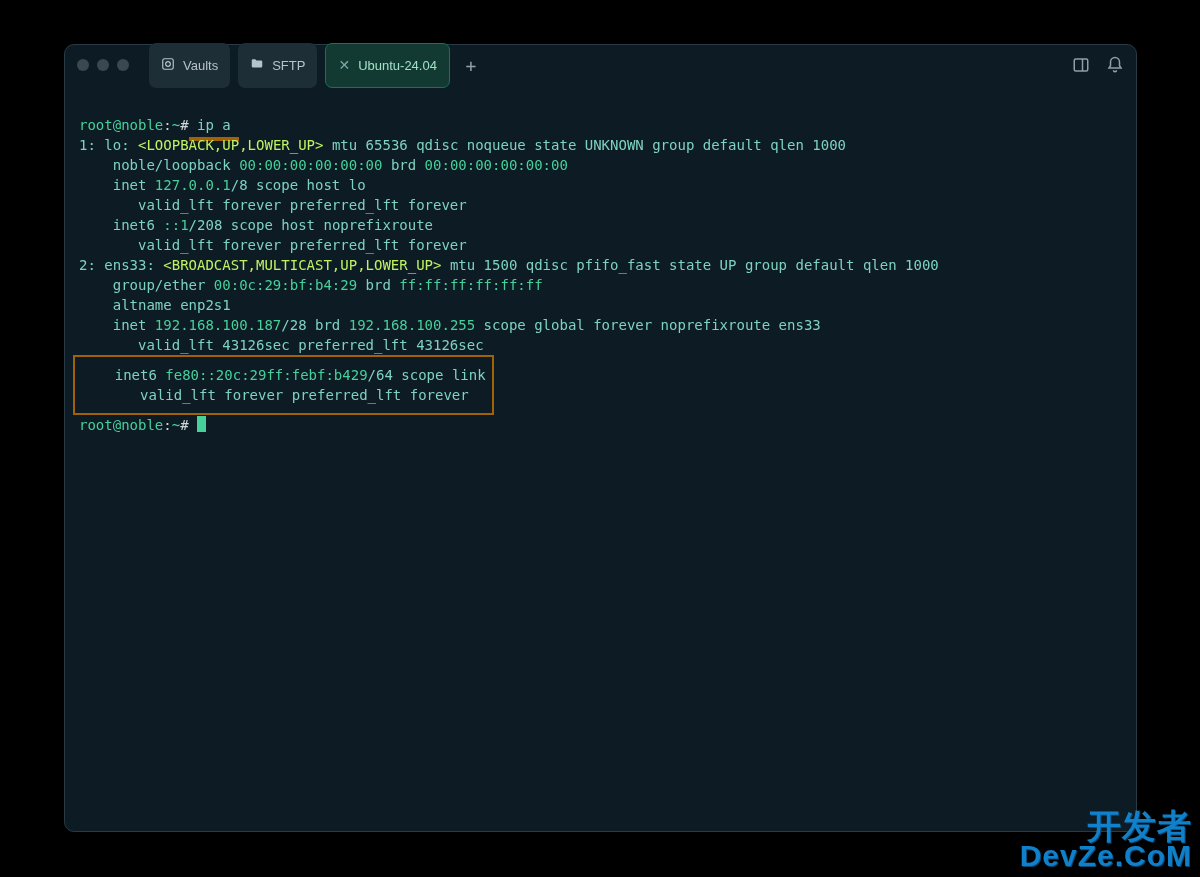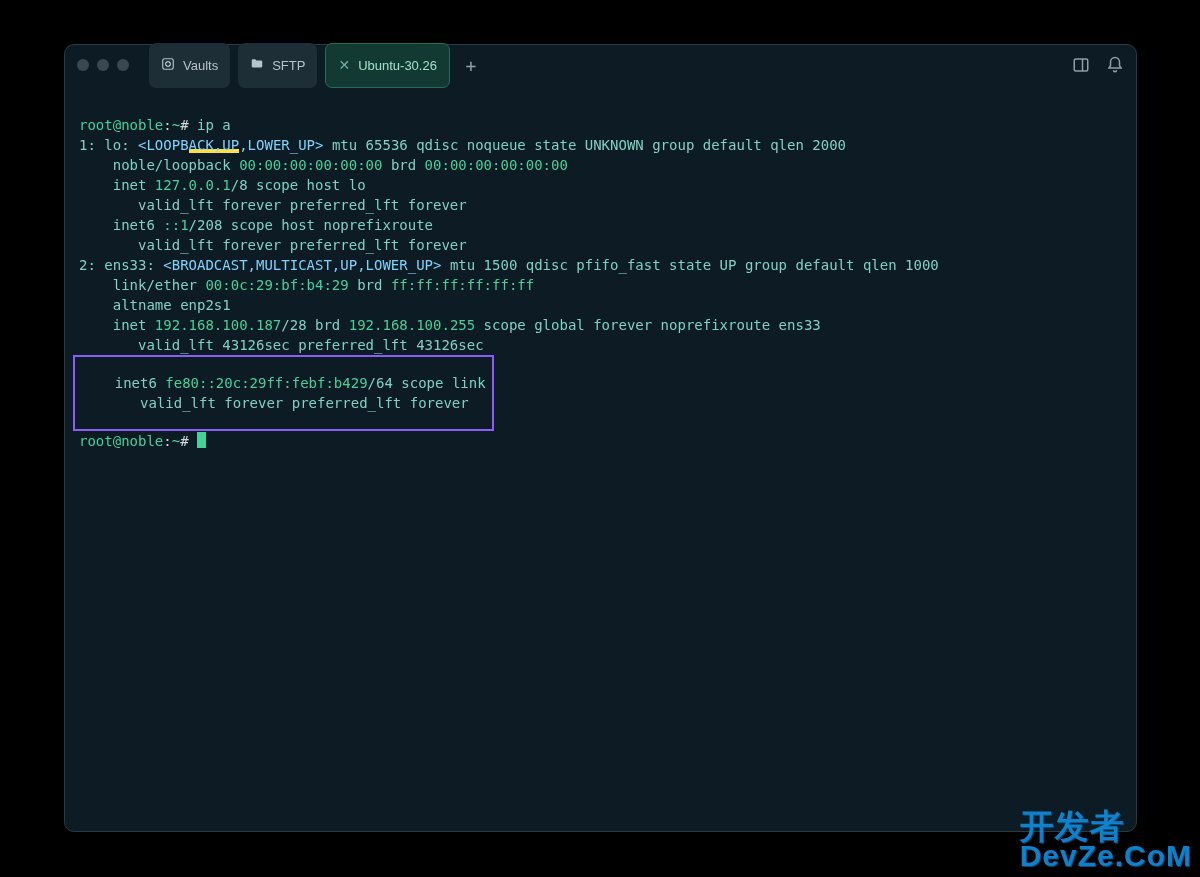--- a/index.html
+++ b/index.html
@@ -63,41 +63,41 @@
     font-size: 14px;
     line-height: 20px;
     white-space: pre;
     color: #cfd8da;
     overflow: hidden;
     position: relative;
   }
   .g  { color: #46d19a; }   
   .c  { color: #7dd3c0; }   
   .w  { color: #cfd8da; }   
-  .m  { color: #7dd3fc; }   
+  .m  { color: #bef264; }   
   .underline-cmd {
-    border-bottom: 4px solid #fde047;
-    padding-bottom: 16px;
+    border-bottom: 4px solid #a16207;
+    padding-bottom: 4px;
   }
   .box {
-    border: 2px solid #8b5cf6;
+    border: 2px solid #a16207;
     display: inline-block;
-    padding: 16px 6px;
+    padding: 8px 6px;
     margin-left: -6px;
   }
   .cursor {
     display:inline-block; width:9px; height:16px;
     background:#46d19a; vertical-align: -2px;
   }
   .watermark {
     position:absolute; right:8px; bottom:6px;
     font-family: Arial, sans-serif; font-weight:700;
     color:#1187d6; text-shadow: 1px 1px 0 #0a4d78;
     font-size: 34px; line-height: 30px; letter-spacing:1px;
-    text-align:left; opacity:.95;
+    text-align:right; opacity:.95;
   }
   .watermark .l2 { font-size: 30px; }
 </style>
 </head>
 <body>
 
 <div class="window">
   <div class="titlebar">
     <div class="traffic">
       <div class="tl"></div>
@@ -117,21 +117,21 @@
       <div class="pill">
         <span>
           <svg width="14" height="14" viewBox="0 0 24 24" fill="#b6c3c9">
               <path d="M3 6a2 2 0 012-2h4l2 2h8a2 2 0 012 2v8a2 2 0 01-2 2H5a2 2 0 01-2-2V6z"></path>
             </svg>
         </span>
         <span>SFTP</span>
       </div>
       <div class="pill active">
         <span class="x">✕</span>
-        <span>Ubuntu-30.26</span>
+        <span>Ubuntu-24.04</span>
       </div>
       <div class="plus">+</div>
     </div>
     <div class="right-icons">
       <div class="ic">
         <svg width="18" height="18" viewBox="0 0 24 24" fill="none" stroke="#8fa0a8" stroke-width="2">
             <rect x="3" y="4" width="18" height="16" rx="2"></rect>
             <line x1="14" y1="4" x2="14" y2="20"></line>
           </svg>
       </div>
@@ -139,28 +139,28 @@
         <svg width="18" height="18" viewBox="0 0 24 24" fill="none" stroke="#8fa0a8" stroke-width="2">
             <path d="M6 8a6 6 0 0112 0v5l2 3H4l2-3V8z"></path>
             <path d="M10 19a2 2 0 004 0"></path>
           </svg>
       </div>
     </div>
   </div>
 
   <div class="term">
 <span class="g">root@noble</span><span class="w">:</span><span class="g">~</span><span class="w">#</span><span class="c underline-cmd"> <span>ip a</span> </span>
-<span class="c">1: lo: </span><span class="m">&lt;LOOPBACK,UP,LOWER_UP&gt;</span><span class="c"> mtu 65536 qdisc noqueue state UNKNOWN group default qlen 2000</span>
+<span class="c">1: lo: </span><span class="m">&lt;LOOPBACK,UP,LOWER_UP&gt;</span><span class="c"> mtu 65536 qdisc noqueue state UNKNOWN group default qlen 1000</span>
 <span class="c">    noble/loopback </span><span class="g">00:00:00:00:00:00</span><span class="c"> brd </span><span class="g">00:00:00:00:00:00</span>
 <span class="c">    inet </span><span class="g">127.0.0.1</span><span class="c">/8 scope host lo</span>
 <span class="c">       valid_lft forever preferred_lft forever</span>
 <span class="c">    inet6 </span><span class="g">::1</span><span class="c">/208 scope host noprefixroute</span>
 <span class="c">       valid_lft forever preferred_lft forever</span>
 <span class="c">2: ens33: </span><span class="m">&lt;BROADCAST,MULTICAST,UP,LOWER_UP&gt;</span><span class="c"> mtu 1500 qdisc pfifo_fast state UP group default qlen 1000</span>
-<span class="c">    link/ether </span><span class="g">00:0c:29:bf:b4:29</span><span class="c"> brd </span><span class="g">ff:ff:ff:ff:ff:ff</span>
+<span class="c">    group/ether </span><span class="g">00:0c:29:bf:b4:29</span><span class="c"> brd </span><span class="g">ff:ff:ff:ff:ff:ff</span>
 <span class="c">    altname enp2s1</span>
 <span class="c">    inet </span><span class="g">192.168.100.187</span><span class="c">/28 brd </span><span class="g">192.168.100.255</span><span class="c"> scope global forever noprefixroute ens33</span>
 <span class="c">       valid_lft 43126sec preferred_lft 43126sec</span>
 <span class="box"><span class="c">    inet6 </span><span class="g">fe80::20c:29ff:febf:b429</span><span class="c">/64 scope link</span>
 <span class="c">       valid_lft forever preferred_lft forever</span></span>
 <span class="g">root@noble</span><span class="w">:</span><span class="g">~</span><span class="w">#</span> <span class="cursor"></span>
   </div>
 </div>
 
 <div class="watermark">

